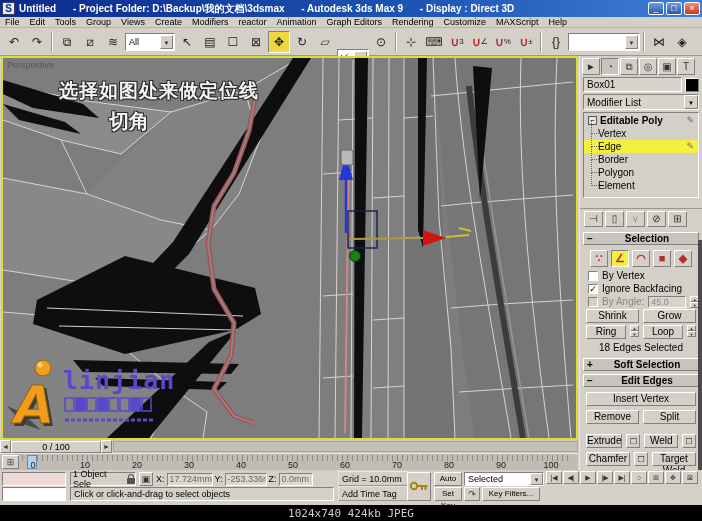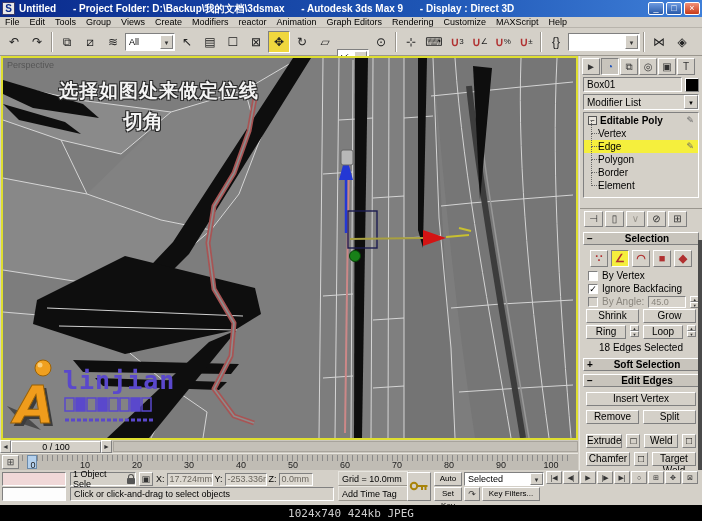--- a/index.html
+++ b/index.html
@@ -39,21 +39,21 @@
   .snaplbl { font-size:8px; color:#222; vertical-align:top; }
 
   
   .viewport { position:absolute; left:1px; top:56px; width:577px; height:384px;
     border:2px solid #dede30; background:#7d7d7d; overflow:hidden; }
   .vp-label { position:absolute; left:4px; top:2px; font-size:9px; color:#565656; }
   .anno { position:absolute; color:#f4f4f4; font-weight:bold;
     font-family:"DejaVu Sans", sans-serif;
     text-shadow:1px 1px 0 #2a2a2a, -1px 1px 0 #2a2a2a, 1px -1px 0 #2a2a2a, -1px -1px 0 #2a2a2a; }
   .anno1 { left:56px; top:20px; font-size:19px; letter-spacing:1px; }
-  .anno2 { left:120px; top:50px; font-size:20px; }
+  .anno2 { left:106px; top:50px; font-size:20px; }
   .mesh-svg { position:absolute; left:0; top:0; }
   .wm-svg { position:absolute; left:2px; top:298px; }
 
   
   .cmdpanel { position:absolute; left:579px; top:56px; width:123px; height:414px; background:#d4d0c8;
     font-size:10px; overflow:hidden; border-left:1px solid #e9e7e2; }
   .ptabs { display:flex; height:20px; align-items:center; padding:1px 2px; gap:1px; }
   .ptab { width:18px; height:17px; border:1px solid; border-color:#fff #808080 #808080 #fff;
     background:#d4d0c8; font-size:10px; line-height:15px; text-align:center; color:#333; }
   .ptab.pressed { border-color:#808080 #fff #fff #808080; background:#c8c4bc; }
@@ -373,24 +373,24 @@
         <span class="aglyph">✎</span>
       </div>
       <div class="stackrow child">
           <span>Vertex</span>
         </div>
       <div class="stackrow child selected">
         <span class="lbl">Edge</span>
         <span class="aglyph">✎</span>
       </div>
       <div class="stackrow child">
-          <span>Polygon</span>
+          <span>Border</span>
         </div>
       <div class="stackrow child">
-          <span>Border</span>
+          <span>Polygon</span>
         </div>
       <div class="stackrow child">
           <span>Element</span>
         </div>
     </div>
     <div class="stools-wrap">
       <div class="stacktools" style="margin-top:0; border-top:none;">
         <div class="sbtn">⊣</div>
         <div class="sbtn">▯</div>
         <div class="sbtn dis">∨</div>

